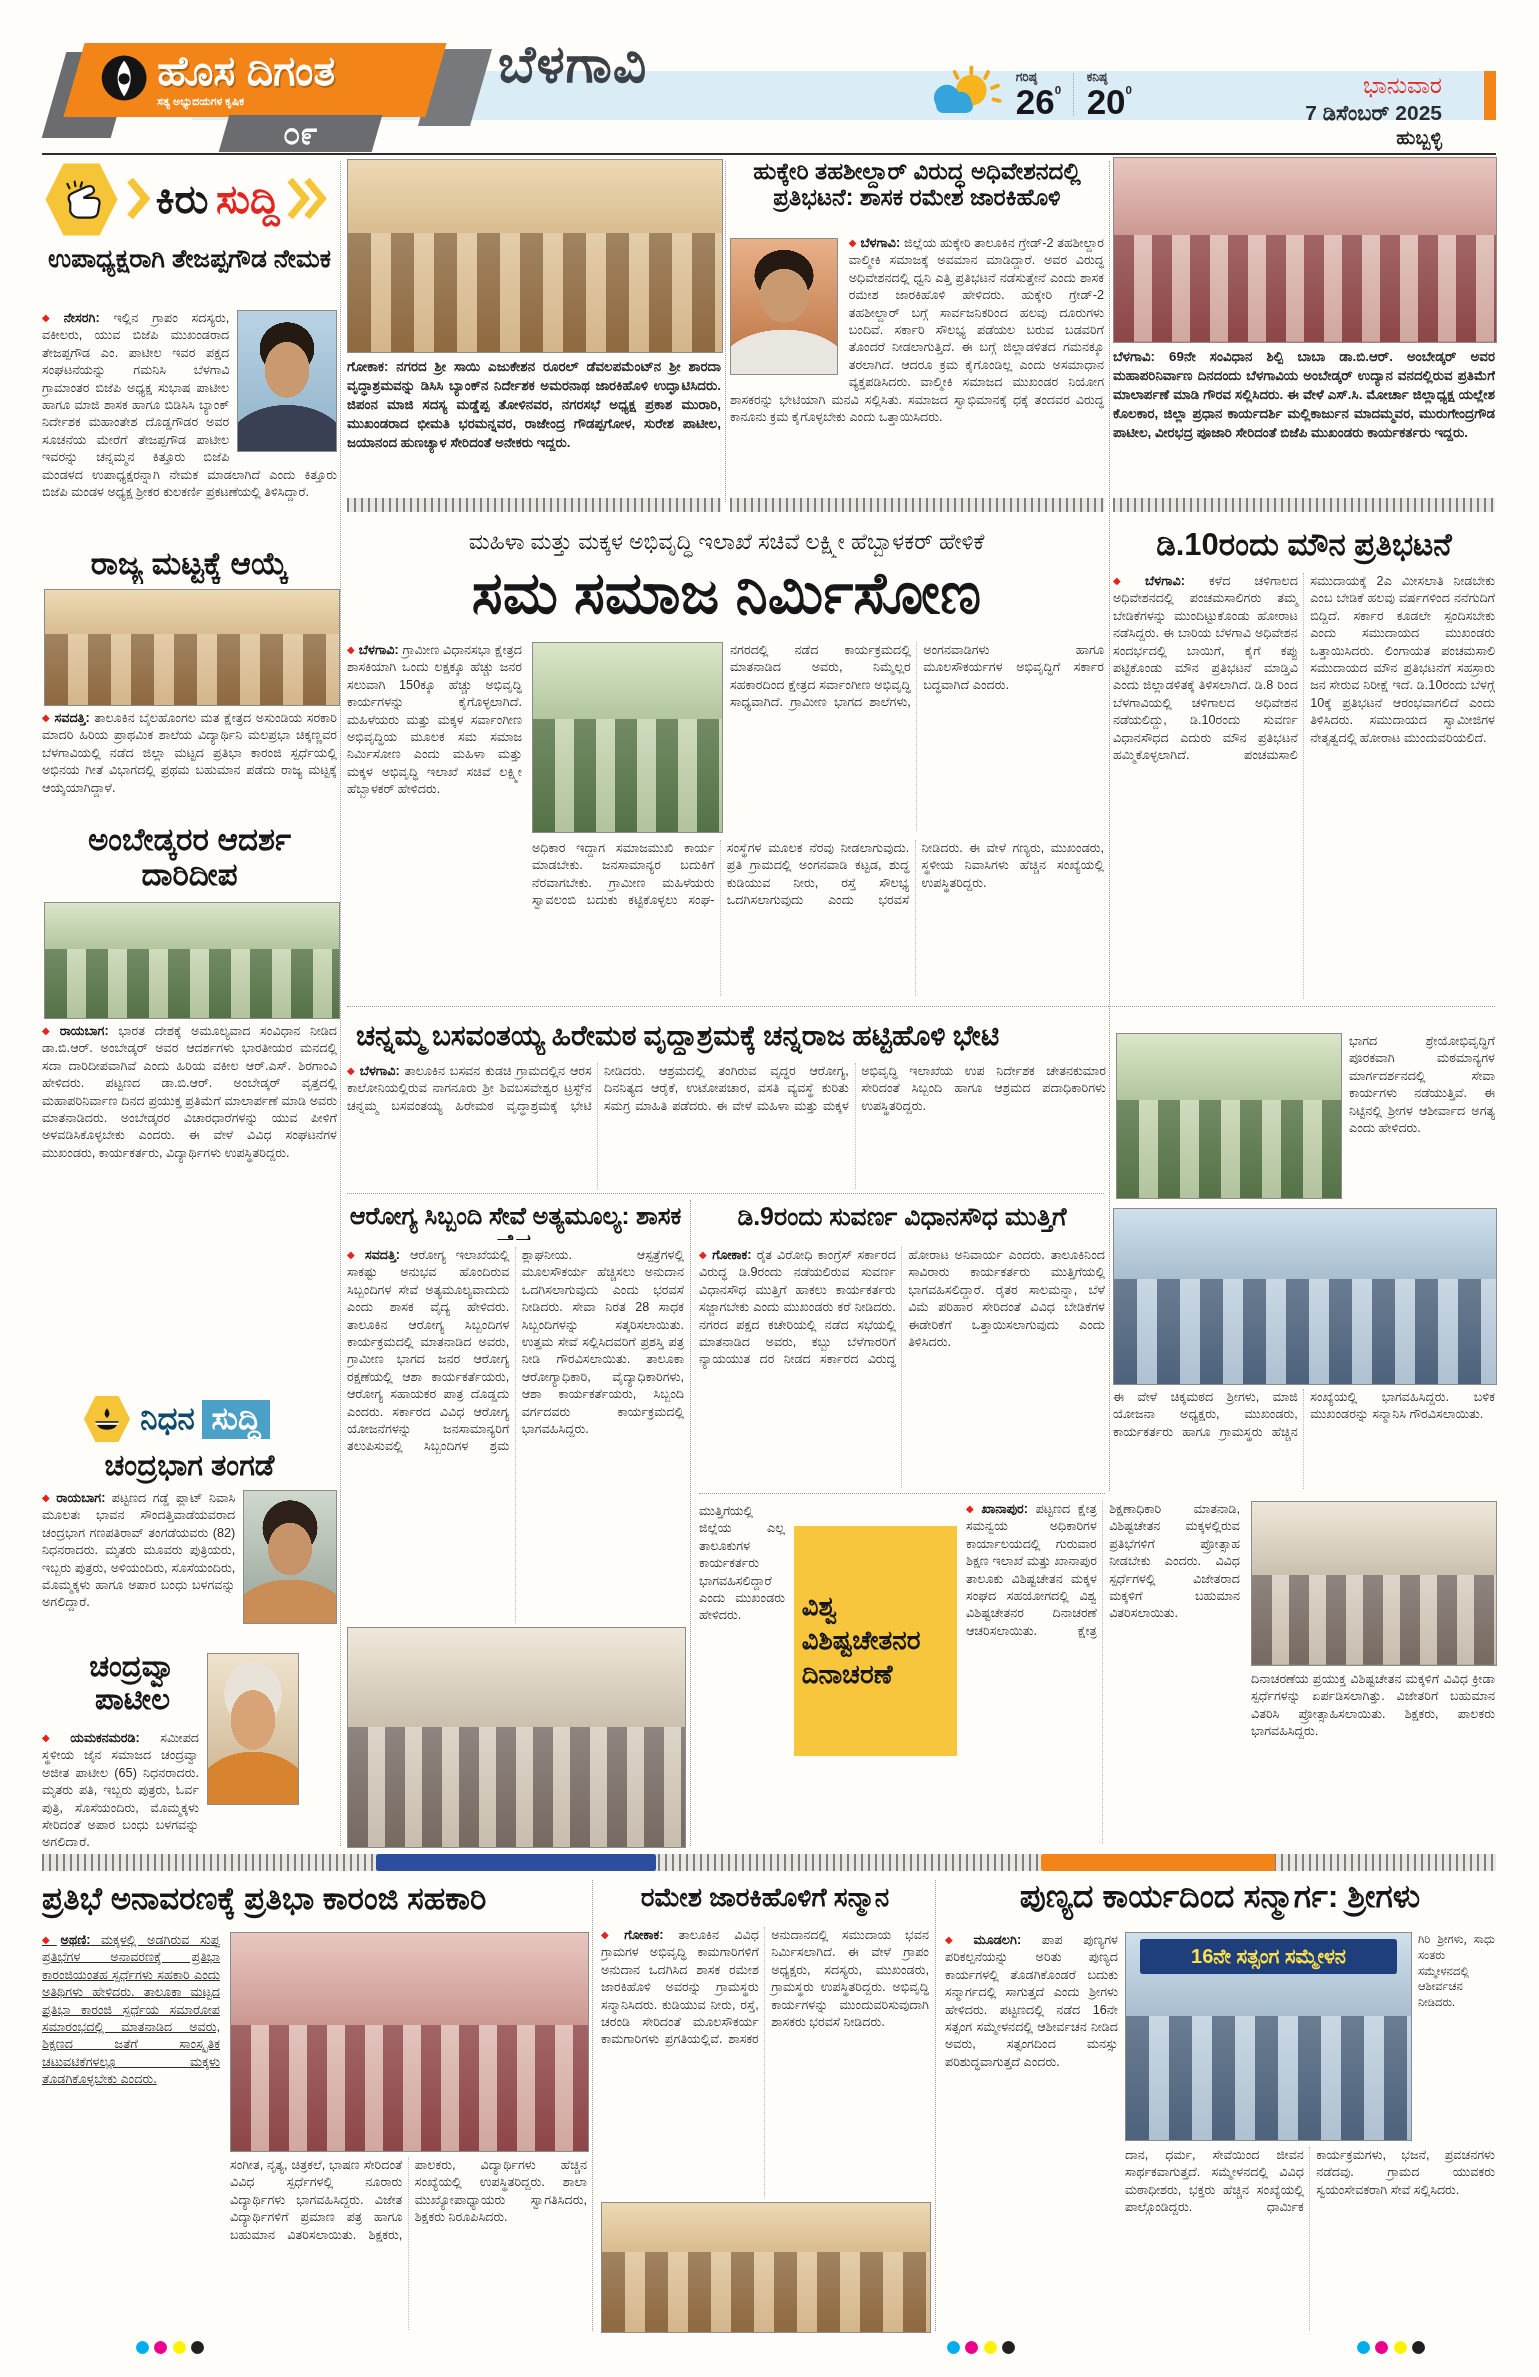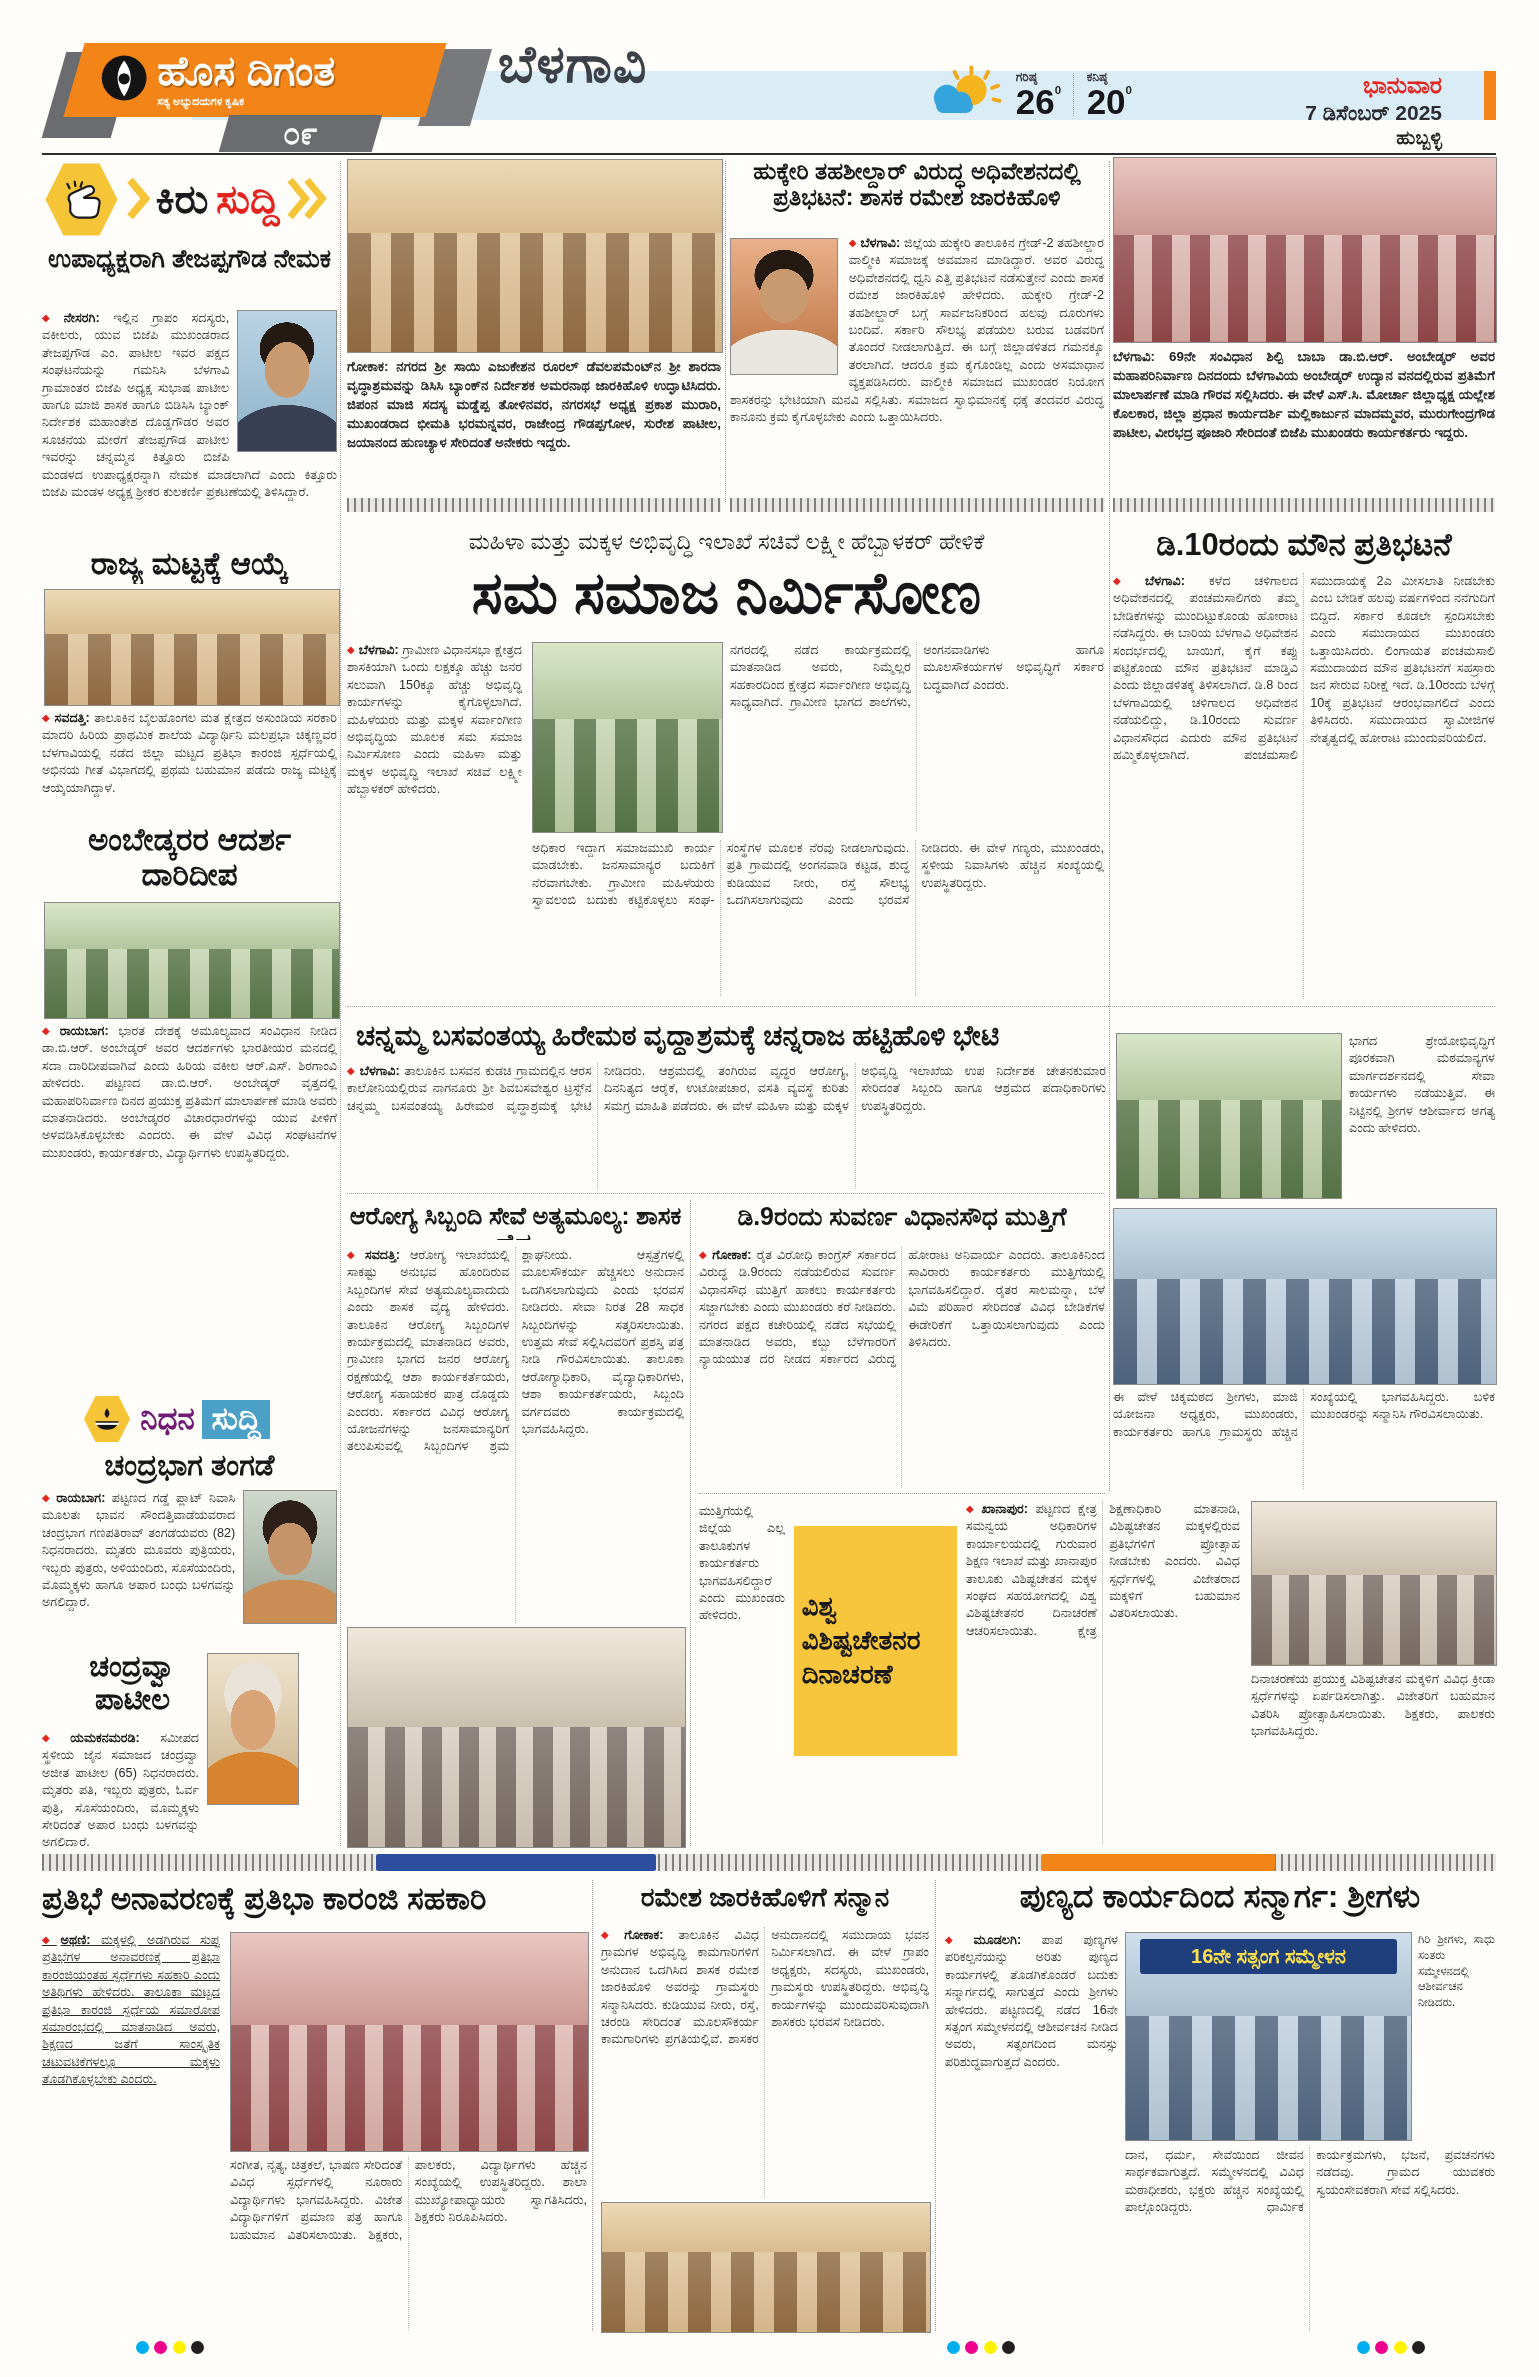--- a/index.html
+++ b/index.html
@@ -90,21 +90,21 @@
     <span style="text-align:left;">
       <span style="display:block;font-size:12.3px;font-weight:700;color:#3a3a3e;">ಕನಿಷ್ಠ</span>
       <span style="display:flex;align-items:flex-start;">
         <span style="font-size:35px;font-weight:800;color:#17171b;line-height:1;">20</span>
         <sup style="font-size:11.5px;font-weight:800;">0</sup>
       </span>
     </span>
   </div>
 
   <div class="abs" style="left:1227px;top:72px;width:215px;text-align:right;">
-    <div style="font-size:23px;font-weight:700;color:#e4251f;">ಭಾನುವಾರ</div>
+    <div style="font-size:23px;font-weight:400;color:#e4251f;">ಭಾನುವಾರ</div>
     <div style="font-size:21px;font-weight:700;color:#2c2c30;margin-top:1.5px;">7 ಡಿಸೆಂಬರ್ 2025</div>
   </div>
   <div class="abs" style="left:1227px;top:127px;width:215px;text-align:right;font-size:19px;font-weight:700;color:#222;">ಹುಬ್ಬಳ್ಳಿ</div>
   <div class="abs" style="left:1484px;top:71px;width:12.3px;height:49px;background:#f28418;"></div>
 
   <div class="abs skew" style="left:54px;top:52px;width:69px;height:86px;background:#6a6c6f;"></div>
   <div class="abs skew" style="left:429px;top:49px;width:52px;height:77px;background:#77797c;"></div>
   <div class="abs skew" style="left:74px;top:43px;width:362px;height:74px;background:#f28418;display:flex;align-items:center;">
     <div class="unskew" style="display:flex;align-items:center;padding-left:26px;">
       <span>
@@ -181,21 +181,21 @@
   </div>
 
   <div class="abs" style="left:83px;top:1395px;width:253px;height:48px;display:flex;align-items:center;">
     <span class="hex" style="width:48px;height:48px;">
       <svg width="32" height="26" viewBox="0 0 60 44">
         <path d="M30 2 q9 11 0 18 q-9 -7 0 -18" fill="#14120f"></path>
         <path d="M8 26 h44 q-4 16 -22 16 q-18 0 -22 -16 z" fill="#14120f"></path>
         <rect x="8" y="29" width="44" height="4" fill="#ffffff"></rect>
       </svg>
     </span>
-    <span style="font-size:31px;font-weight:800;color:#701a75;margin-left:9.2px;">ನಿಧನ</span>
+    <span style="font-size:31px;font-weight:800;color:#0c4a6e;margin-left:9.2px;">ನಿಧನ</span>
     <span style="font-size:31px;font-weight:800;color:#ffffff;background:#4ba0c8;padding:1.5px 9.2px;margin-left:7.7px;">ಸುದ್ದಿ</span>
   </div>
 
   <div class="abs hl" style="left:42px;top:1449px;width:295px;height:35px;font-size:29px;">ಚಂದ್ರಭಾಗ ತಂಗಡೆ</div>
   <div class="abs bodytxt" style="left:42px;top:1490px;width:295px;height:222px;">
     <span class="ph pt-w1 float-r" style="float:right;width:92px;height:132px;margin:0 0 6.1px 7.7px;border:0.8px solid #8b8b8b;display:block;"></span>
     <span class="dia">◆</span><b class="dl">ರಾಯಬಾಗ:</b>
     <span>ಪಟ್ಟಣದ ಗಡ್ಡೆ ಪ್ಲಾಟ್ ನಿವಾಸಿ ಮೂಲತಃ ಭಾವನ ಸೌಂದತ್ತಿವಾಡೆಯವರಾದ ಚಂದ್ರಭಾಗ ಗಣಪತಿರಾವ್ ತಂಗಡೆಯವರು (82) ನಿಧನರಾದರು. ಮೃತರು ಮೂವರು ಪುತ್ರಿಯರು, ಇಬ್ಬರು ಪುತ್ರರು, ಅಳಿಯಂದಿರು, ಸೊಸೆಯಂದಿರು, ಮೊಮ್ಮಕ್ಕಳು ಹಾಗೂ ಅಪಾರ ಬಂಧು ಬಳಗವನ್ನು ಅಗಲಿದ್ದಾರೆ.</span>
   </div>
 

